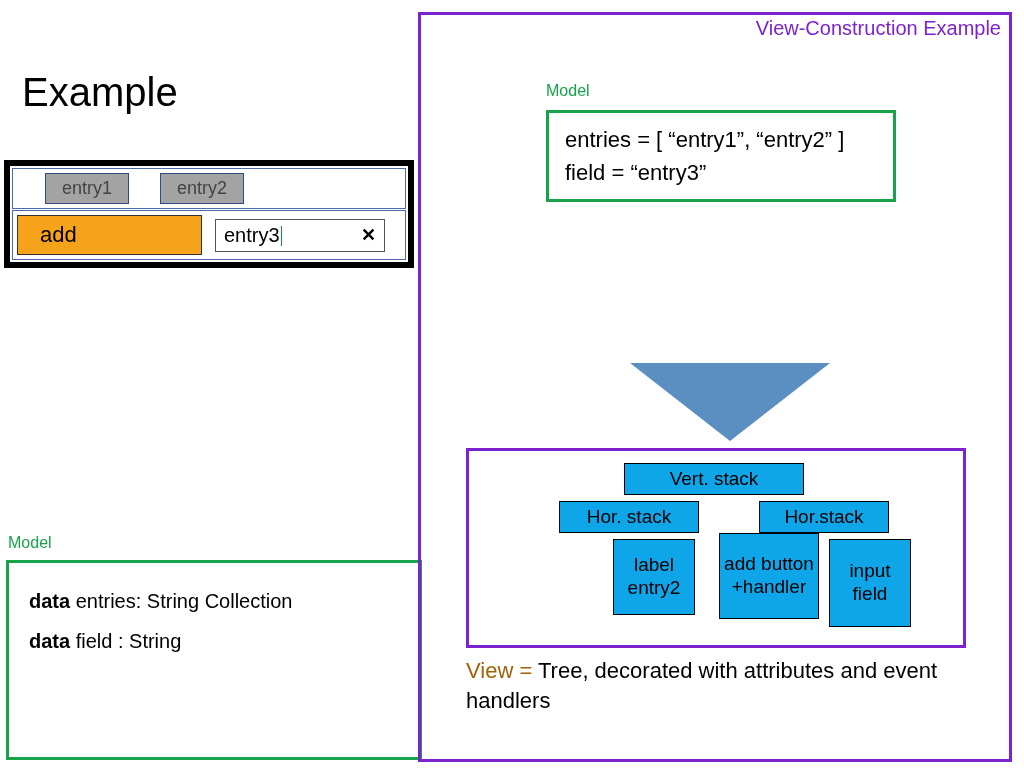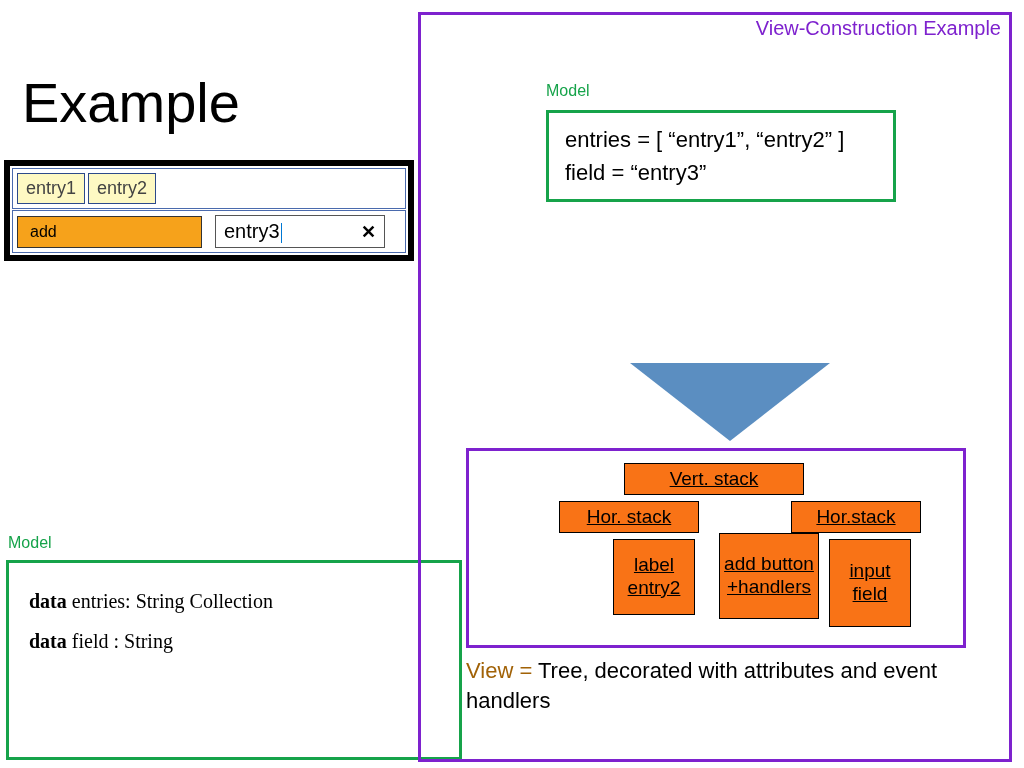--- a/index.html
+++ b/index.html
@@ -1,33 +1,33 @@
 <!DOCTYPE html>
 <html><head>
 <meta charset="utf-8">
 <style>
 * { box-sizing: border-box; margin: 0; padding: 0; }
 body { font-family: "Segoe UI", Arial, sans-serif; width: 1024px; height: 768px; position: relative; background: #fff; color: #000; }
-.title { position: absolute; left: 22px; top: 70px; font-size: 56px; font-weight: 300; }
+.title { position: absolute; left: 22px; top: 70px; font-size: 40px; font-weight: 300; }
 .widget { position: absolute; left: 4px; top: 160px; width: 410px; border: 6px solid #000; background: #fff; display: flex; flex-direction: column; gap: 1px; padding: 2px; }
 .wrow { border: 1px solid #4a6aad; padding: 4px; display: flex; gap: 3px; align-items: center; }
-.pill { border: 1px solid #2d4a8a; padding: 4px 8px; font-size: 18px; color: #444; background: #fef9c3; }
-.addbtn { background: #f6a21b; color: #000; font-size: 16px; padding: 6px 12px; width: 185px; text-align: left; border: 1px solid #333; }
+.pill { border: 1px solid #2d4a8a; padding: 4px 16px; font-size: 18px; color: #444; background: #a3a3a3; margin-left: 28px; }
+.addbtn { background: #f6a21b; color: #000; font-size: 22px; padding: 6px 22px; width: 185px; text-align: left; border: 1px solid #333; }
 .inputbox { display: flex; align-items: center; border: 1px solid #555; padding: 4px 8px; width: 170px; margin-left: 10px; font-size: 20px; justify-content: space-between; }
 .cursor { display: inline-block; width: 1px; height: 20px; background: #0078d4; vertical-align: middle; margin-left: 1px; }
 .x { font-size: 18px; font-weight: bold; }
 .model-lbl { color: #16a34a; font-size: 16px; position: absolute; }
 .model-box { border: 3px solid #16a34a; position: absolute; font-size: 20px; padding: 18px 20px; line-height: 2; }
 .right-panel { position: absolute; left: 418px; top: 12px; width: 594px; height: 750px; border: 3px solid #7e22ce; }
 .right-title { position: absolute; right: 8px; top: 2px; color: #7e22ce; font-size: 20px; }
 .arrow-wrap { position: absolute; left: 640px; top: 225px; width: 180px; height: 220px; }
 .arrow-shaft { position: absolute; left: 16px; top: 0; width: 148px; height: 140px; background: #5b8ec1; display: flex; align-items: center; justify-content: center; text-align: center; color: #fff; font-size: 20px; line-height: 1.3; }
 .arrow-head { position: absolute; left: -10px; top: 138px; width: 0; height: 0; border-left: 100px solid transparent; border-right: 100px solid transparent; border-top: 78px solid #5b8ec1; }
 .tree-box { position: absolute; left: 466px; top: 448px; width: 500px; height: 200px; border: 3px solid #7e22ce; }
-.tree-node { position: absolute; border: 1.5px solid #000; background: #f97316; text-align: center; font-size: 19px; display: flex; align-items: center; justify-content: center; line-height: 1.2; text-decoration: underline; }
+.tree-node { position: absolute; border: 1.5px solid #000; background: #0ea5e9; text-align: center; font-size: 19px; display: flex; align-items: center; justify-content: center; line-height: 1.2; }
 .caption { position: absolute; left: 466px; top: 656px; font-size: 22px; line-height: 1.35; }
 .caption .v { color: #a16207; }
 </style>
 </head>
 <body>
 
 <div class="title">Example</div>
 
 <div class="widget">
   <div class="wrow">
@@ -37,21 +37,21 @@
   <div class="wrow">
     <div class="addbtn">add</div>
     <div class="inputbox">
       <span><span>entry3</span><span class="cursor"></span></span>
       <span class="x">✕</span>
     </div>
   </div>
 </div>
 
 <div class="model-lbl" style="left:8px; top:534px;">Model</div>
-<div class="model-box" style="left:6px; top:560px; width:456px; height:200px;font-family:Liberation Serif, serif;">
+<div class="model-box" style="left:6px; top:560px; width:416px; height:200px;">
   <div><b>data</b><span> entries: String Collection</span></div>
   <div><b>data</b><span> field : String</span></div>
 </div>
 
 <div class="right-panel">
   <div class="right-title">View-Construction Example</div>
 </div>
 
 <div class="model-lbl" style="left:546px; top:82px;">Model</div>
 <div class="model-box" style="left:546px; top:110px; width:350px; padding:10px 16px; line-height:1.5; font-size:22px;">
@@ -59,21 +59,21 @@
   <div>field = “entry3”</div>
 </div>
 
 <div class="arrow-wrap">
   <div class="arrow-head"></div>
 </div>
 
 <div class="tree-box">
   <div class="tree-node" style="left:155px; top:12px; width:180px; height:32px;">Vert. stack</div>
   <div class="tree-node" style="left:90px; top:50px; width:140px; height:32px;">Hor. stack</div>
-  <div class="tree-node" style="left:290px; top:50px; width:130px; height:32px;margin-left:32px;">Hor.stack</div>
+  <div class="tree-node" style="left:290px; top:50px; width:130px; height:32px;">Hor.stack</div>
   <div class="tree-node" style="left:144px; top:88px; width:82px; height:76px;">label entry2</div>
-  <div class="tree-node" style="left:250px; top:82px; width:100px; height:86px;">add button +handlers</div>
+  <div class="tree-node" style="left:250px; top:82px; width:100px; height:86px;">add button +handler</div>
   <div class="tree-node" style="left:360px; top:88px; width:82px; height:88px;">input field</div>
 </div>
 
 <div class="caption">
   <span class="v">View = </span><span>Tree, decorated with attributes and event handlers</span>
 </div>
 
 </body></html>

